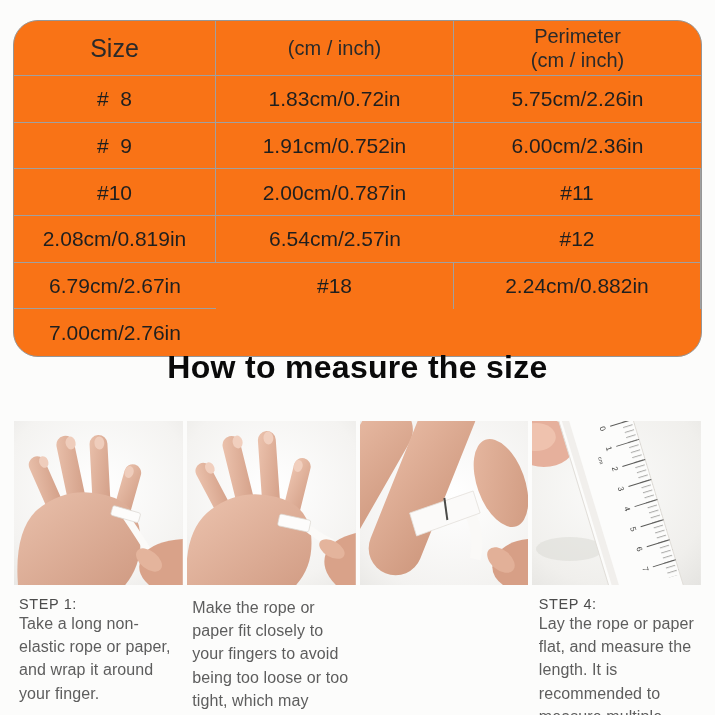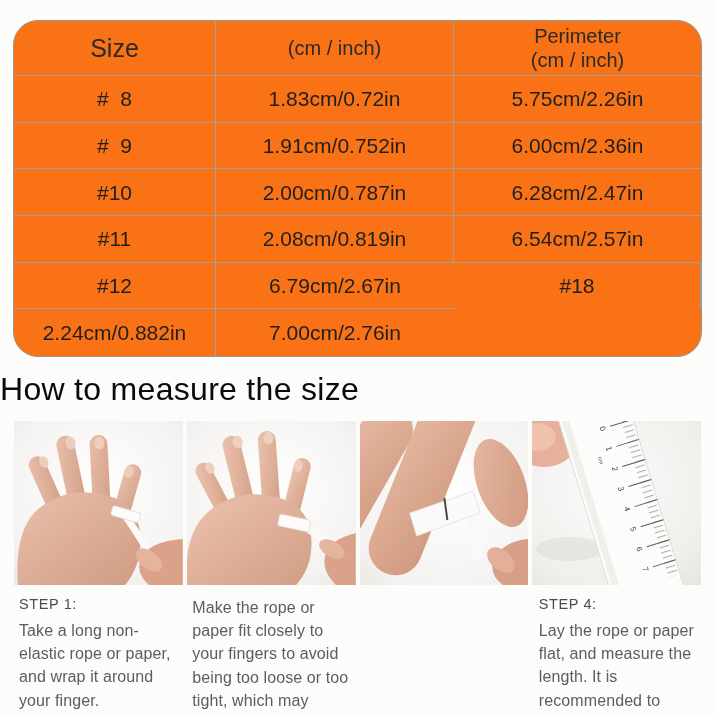--- a/index.html
+++ b/index.html
@@ -34,23 +34,23 @@
   .cell.c1, .cell.c2 { border-right:1px solid #a0a0a0; }
   .chart .cell:nth-last-child(-n+3) { border-bottom:none; }
   .hdr .t { font-size:20px; color:#2a2a2a; }
   .hdr .s { font-size:20px; color:#2a2a2a; }
   .hdr .s:empty { display:none; }
   .hdr.size-hdr .t { font-size:25px; }
   .col-size { white-space:pre; }
 
   
   .guide-title {
-    position:absolute; top:371px; left:0;
-    width:100%; text-align:left;
-    font-size:32px; font-weight:400;
+    position:absolute; top:349px; left:0;
+    width:100%; text-align:center;
+    font-size:32px; font-weight:700;
     color:#0a0a0a; letter-spacing:0.3px;
   }
 
   
   .photos {
     position:absolute; left:14px; top:421px;
     width:687px; height:164px;
     display:flex; gap:4px;
   }
   .photo { flex:1; overflow:hidden; background:#f1f0ee; }
@@ -58,21 +58,21 @@
 
   
   .steps {
     position:absolute; left:14px; top:596px;
     width:689px;
     display:flex; gap:4px;
   }
   .step { flex:1; padding:0 6px 0 5px; }
   .step-label {
     font-size:14.5px; color:#4c4c4c;
-    letter-spacing:0.6px; margin-bottom:7px;
+    letter-spacing:0.6px; 
   }
   .step-text {
     font-size:16px; color:#5d5d5d;
     line-height:1.45; letter-spacing:0.1px;
   }
 </style>
 </head>
 <body>
 
 <div class="chart">
@@ -91,21 +91,20 @@
   <div class="cell c1 col-size">#  8</div>
   <div class="cell c2">1.83cm/0.72in</div>
   <div class="cell c3">5.75cm/2.26in</div>
 
   <div class="cell c1 col-size">#  9</div>
   <div class="cell c2">1.91cm/0.752in</div>
   <div class="cell c3">6.00cm/2.36in</div>
 
   <div class="cell c1 col-size">#10</div>
   <div class="cell c2">2.00cm/0.787in</div>
-  <div class="cell c3">6.28cm/2.47in</div>
 
   <div class="cell c1 col-size">#11</div>
   <div class="cell c2">2.08cm/0.819in</div>
   <div class="cell c3">6.54cm/2.57in</div>
 
   <div class="cell c1 col-size">#12</div>
   <div class="cell c3">6.79cm/2.67in</div>
 
   <div class="cell c1 col-size">#18</div>
   <div class="cell c2">2.24cm/0.882in</div>

